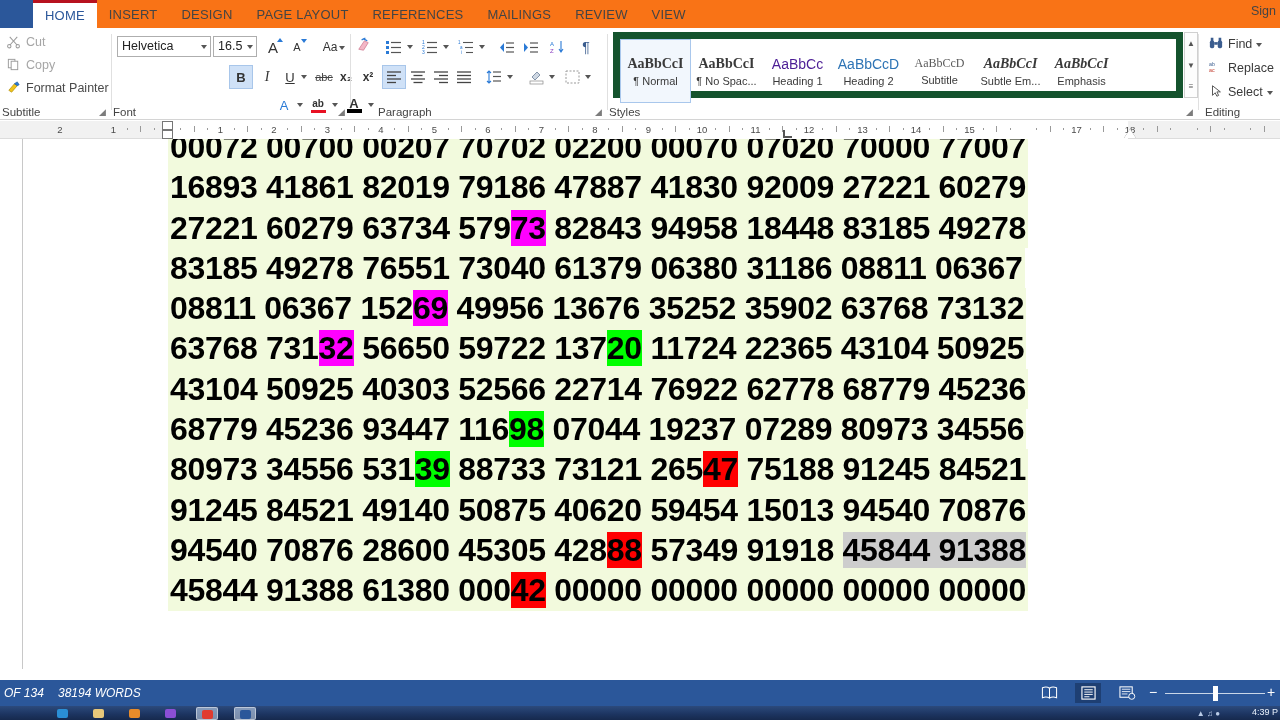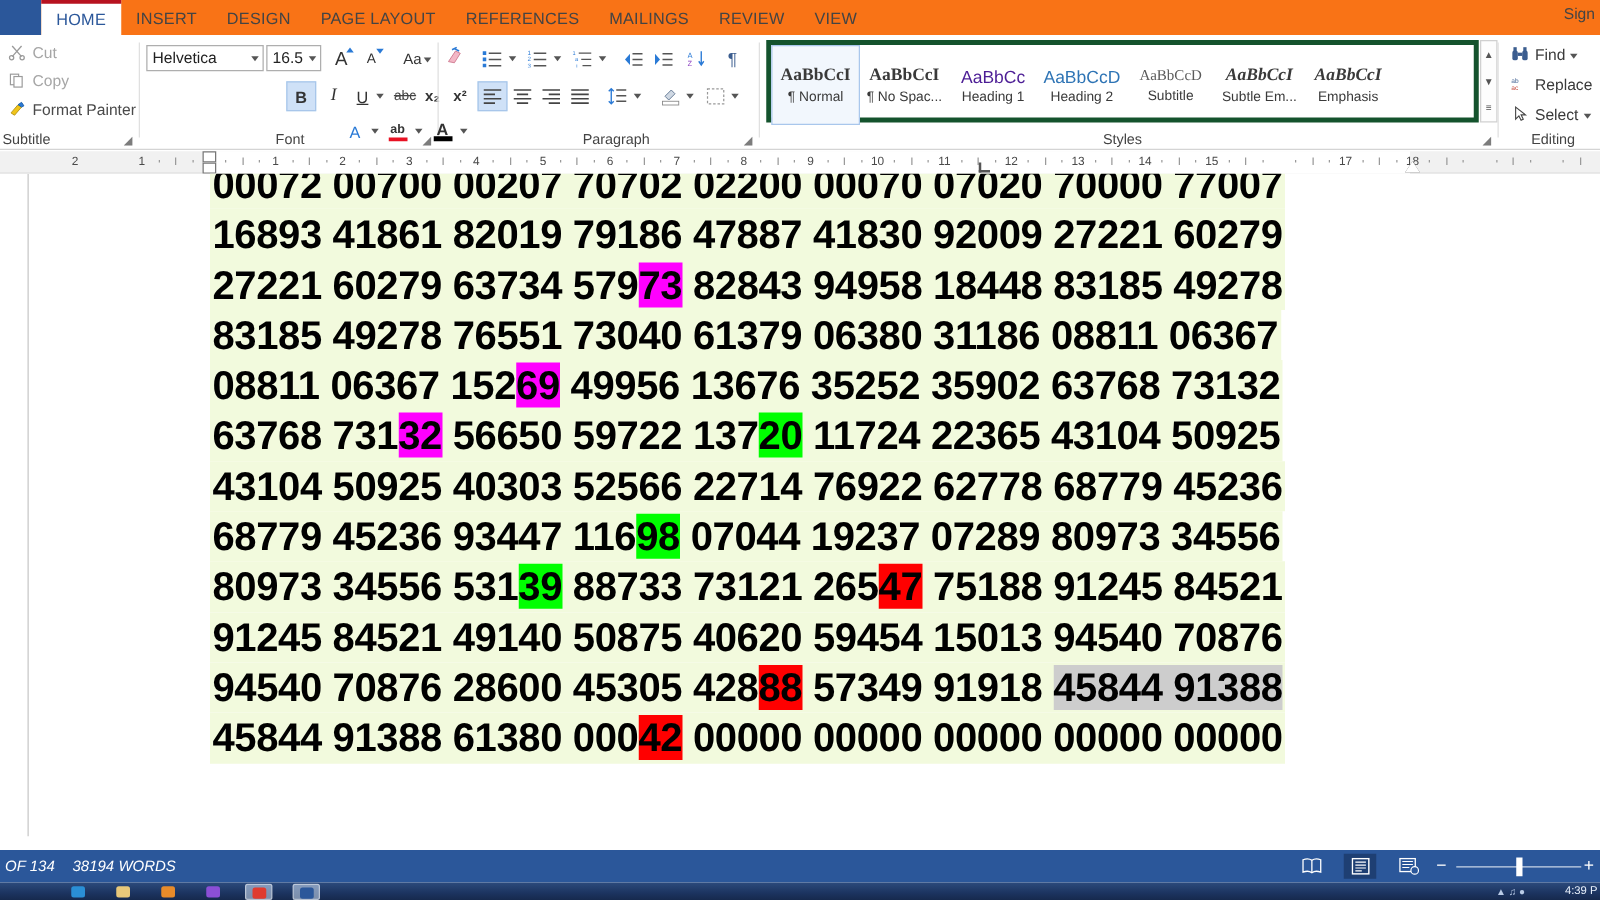--- a/index.html
+++ b/index.html
@@ -33,21 +33,21 @@
   .tab.active { color: #2b579a; background: #ffffff; border-top: 3px solid #b7121f; height: 28px; line-height: 25px; }
   .signin { position: absolute; right: 4px; top: 4px; font-size: 12.5px; color: #444; }
 
   
   .ribbon {
     position: absolute; left: 0; top: 28px; width: 1280px; height: 92px;
     background: #ffffff; border-bottom: 1px solid #d4d4d4;
   }
   .grp { position: absolute; top: 0; height: 92px; }
   .grp-label {
-    position: absolute; bottom: 2px; width: 100%; text-align: center;
+    position: absolute; bottom: 2px; width: 100%; 
     font-size: 11.5px; color: #444;
   }
   .grp-sep { position: absolute; top: 6px; width: 1px; height: 76px; background: #e0e0e0; }
   .dlg { position: absolute; bottom: 3px; font-size: 9px; color: #7c7c7c; }
 
   
   #grp-clipboard { left: 0; width: 112px; }
   .clip-item {
     position: absolute; left: 6px; font-size: 12.5px; color: #4a4a4a;
     white-space: nowrap; display: flex; align-items: center; gap: 5px;
@@ -75,21 +75,21 @@
   .ico-btn.on { background: #cfe1f7; border: 1px solid #a8c6ea; }
   .ico-btn.wide { width: 34px; }
 
   
   #grp-para { left: 378px; width: 230px; }
 
   
   #grp-styles { left: 609px; width: 590px; }
   .style-gallery {
     position: absolute; left: 4px; top: 4px; width: 570px; height: 66px;
-    border: 4px solid #14532d; background: #fff; display: flex;
+    border: 7px solid #14532d; background: #fff; display: flex;
   }
   .style-item {
     width: 71px; height: 64px; display: flex; flex-direction: column;
     align-items: center; justify-content: center; gap: 3px;
   }
   .style-item.sel { border: 1px solid #a9c7ec; background: #f2f7fd; }
   .style-prev { font-size: 14px; color: #3a3a3a; white-space: nowrap; }
   .style-name { font-size: 11px; color: #3a3a3a; white-space: nowrap; overflow: hidden; }
   .gal-scroll {
     position: absolute; left: 575px; top: 4px; width: 14px; height: 66px;

